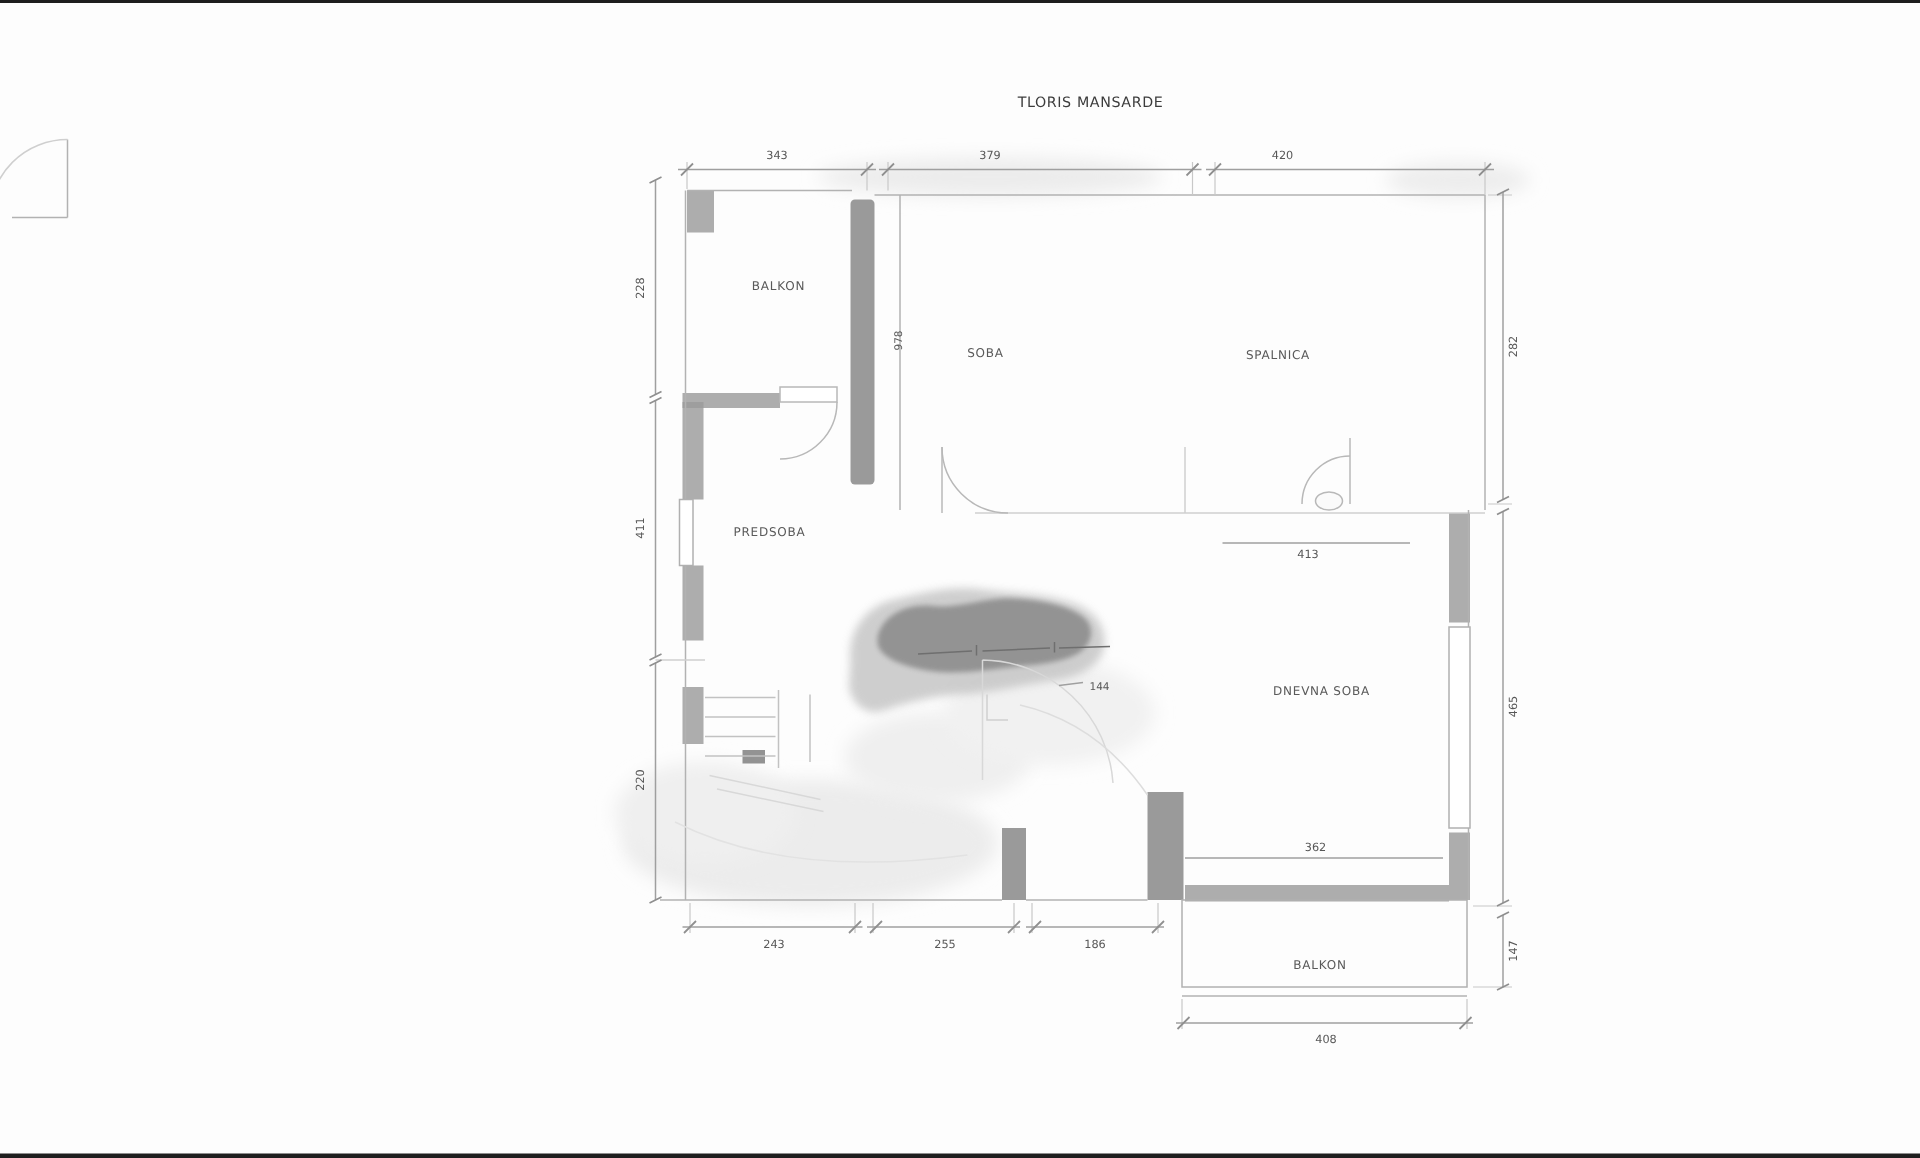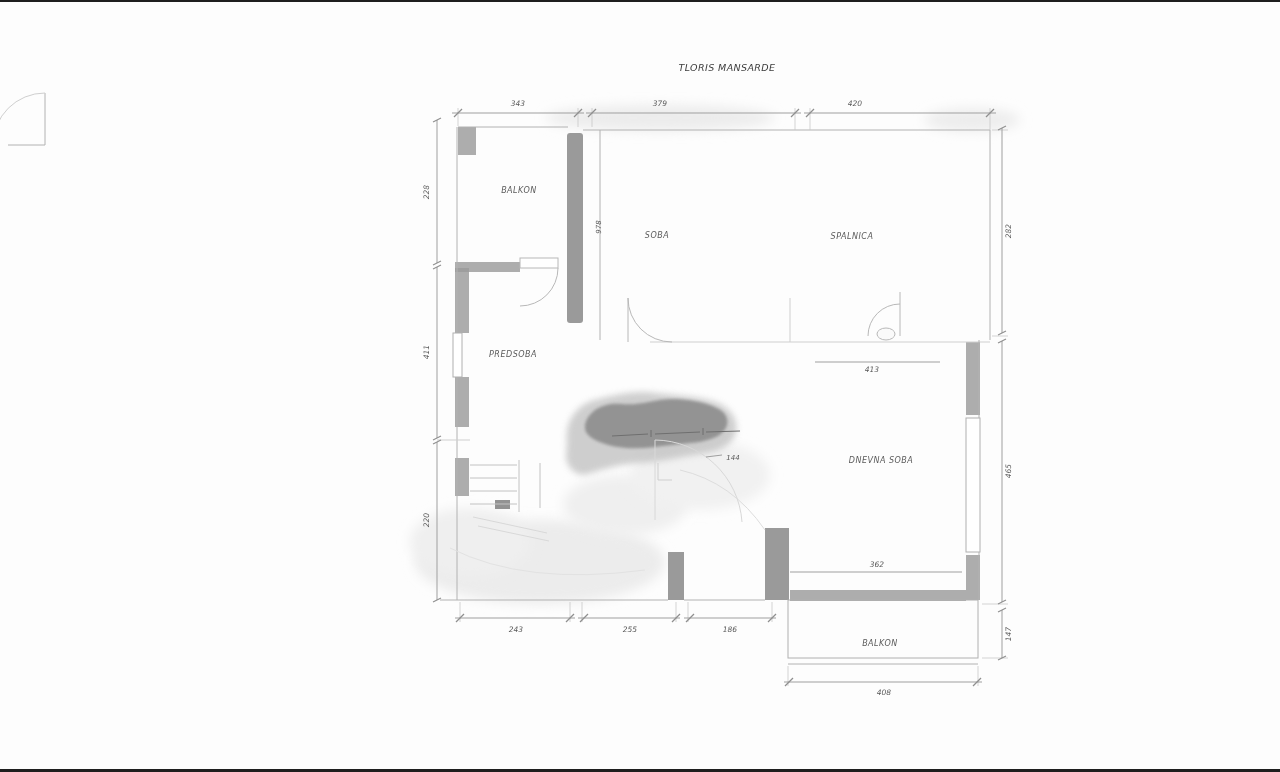--- a/index.html
+++ b/index.html
@@ -1,17 +1,17 @@
 <!DOCTYPE html>
 <html><head>
 <meta charset="utf-8">
 <style>
   html,body{margin:0;padding:0;background:#ffffff;}
   .page{position:relative;width:1280px;height:772px;background:#fdfdfd;overflow:hidden;
-        font-family:"DejaVu Sans", sans-serif;font-style:italic;}
+        font-family:"DejaVu Sans", sans-serif;}
   svg{position:absolute;left:0;top:0;}
   text{font-family:"DejaVu Sans", sans-serif;fill:#565656;}
   .title-text{font-size:9.5px;fill:#3c3c3c;letter-spacing:.4px;}
   .room-label{font-size:8px;fill:#5a5a5a;letter-spacing:.5px;}
   .dim-label{font-size:7.5px;fill:#585858;}
   .thin{stroke:#b2b2b2;stroke-width:1;fill:none;}
   .thin-light{stroke:#cfcfcf;stroke-width:1;fill:none;}
   .dimline{stroke:#9f9f9f;stroke-width:1;fill:none;}
   .tick{stroke:#8f8f8f;stroke-width:1.2;}
   .ext{stroke:#c8c8c8;stroke-width:.8;}

